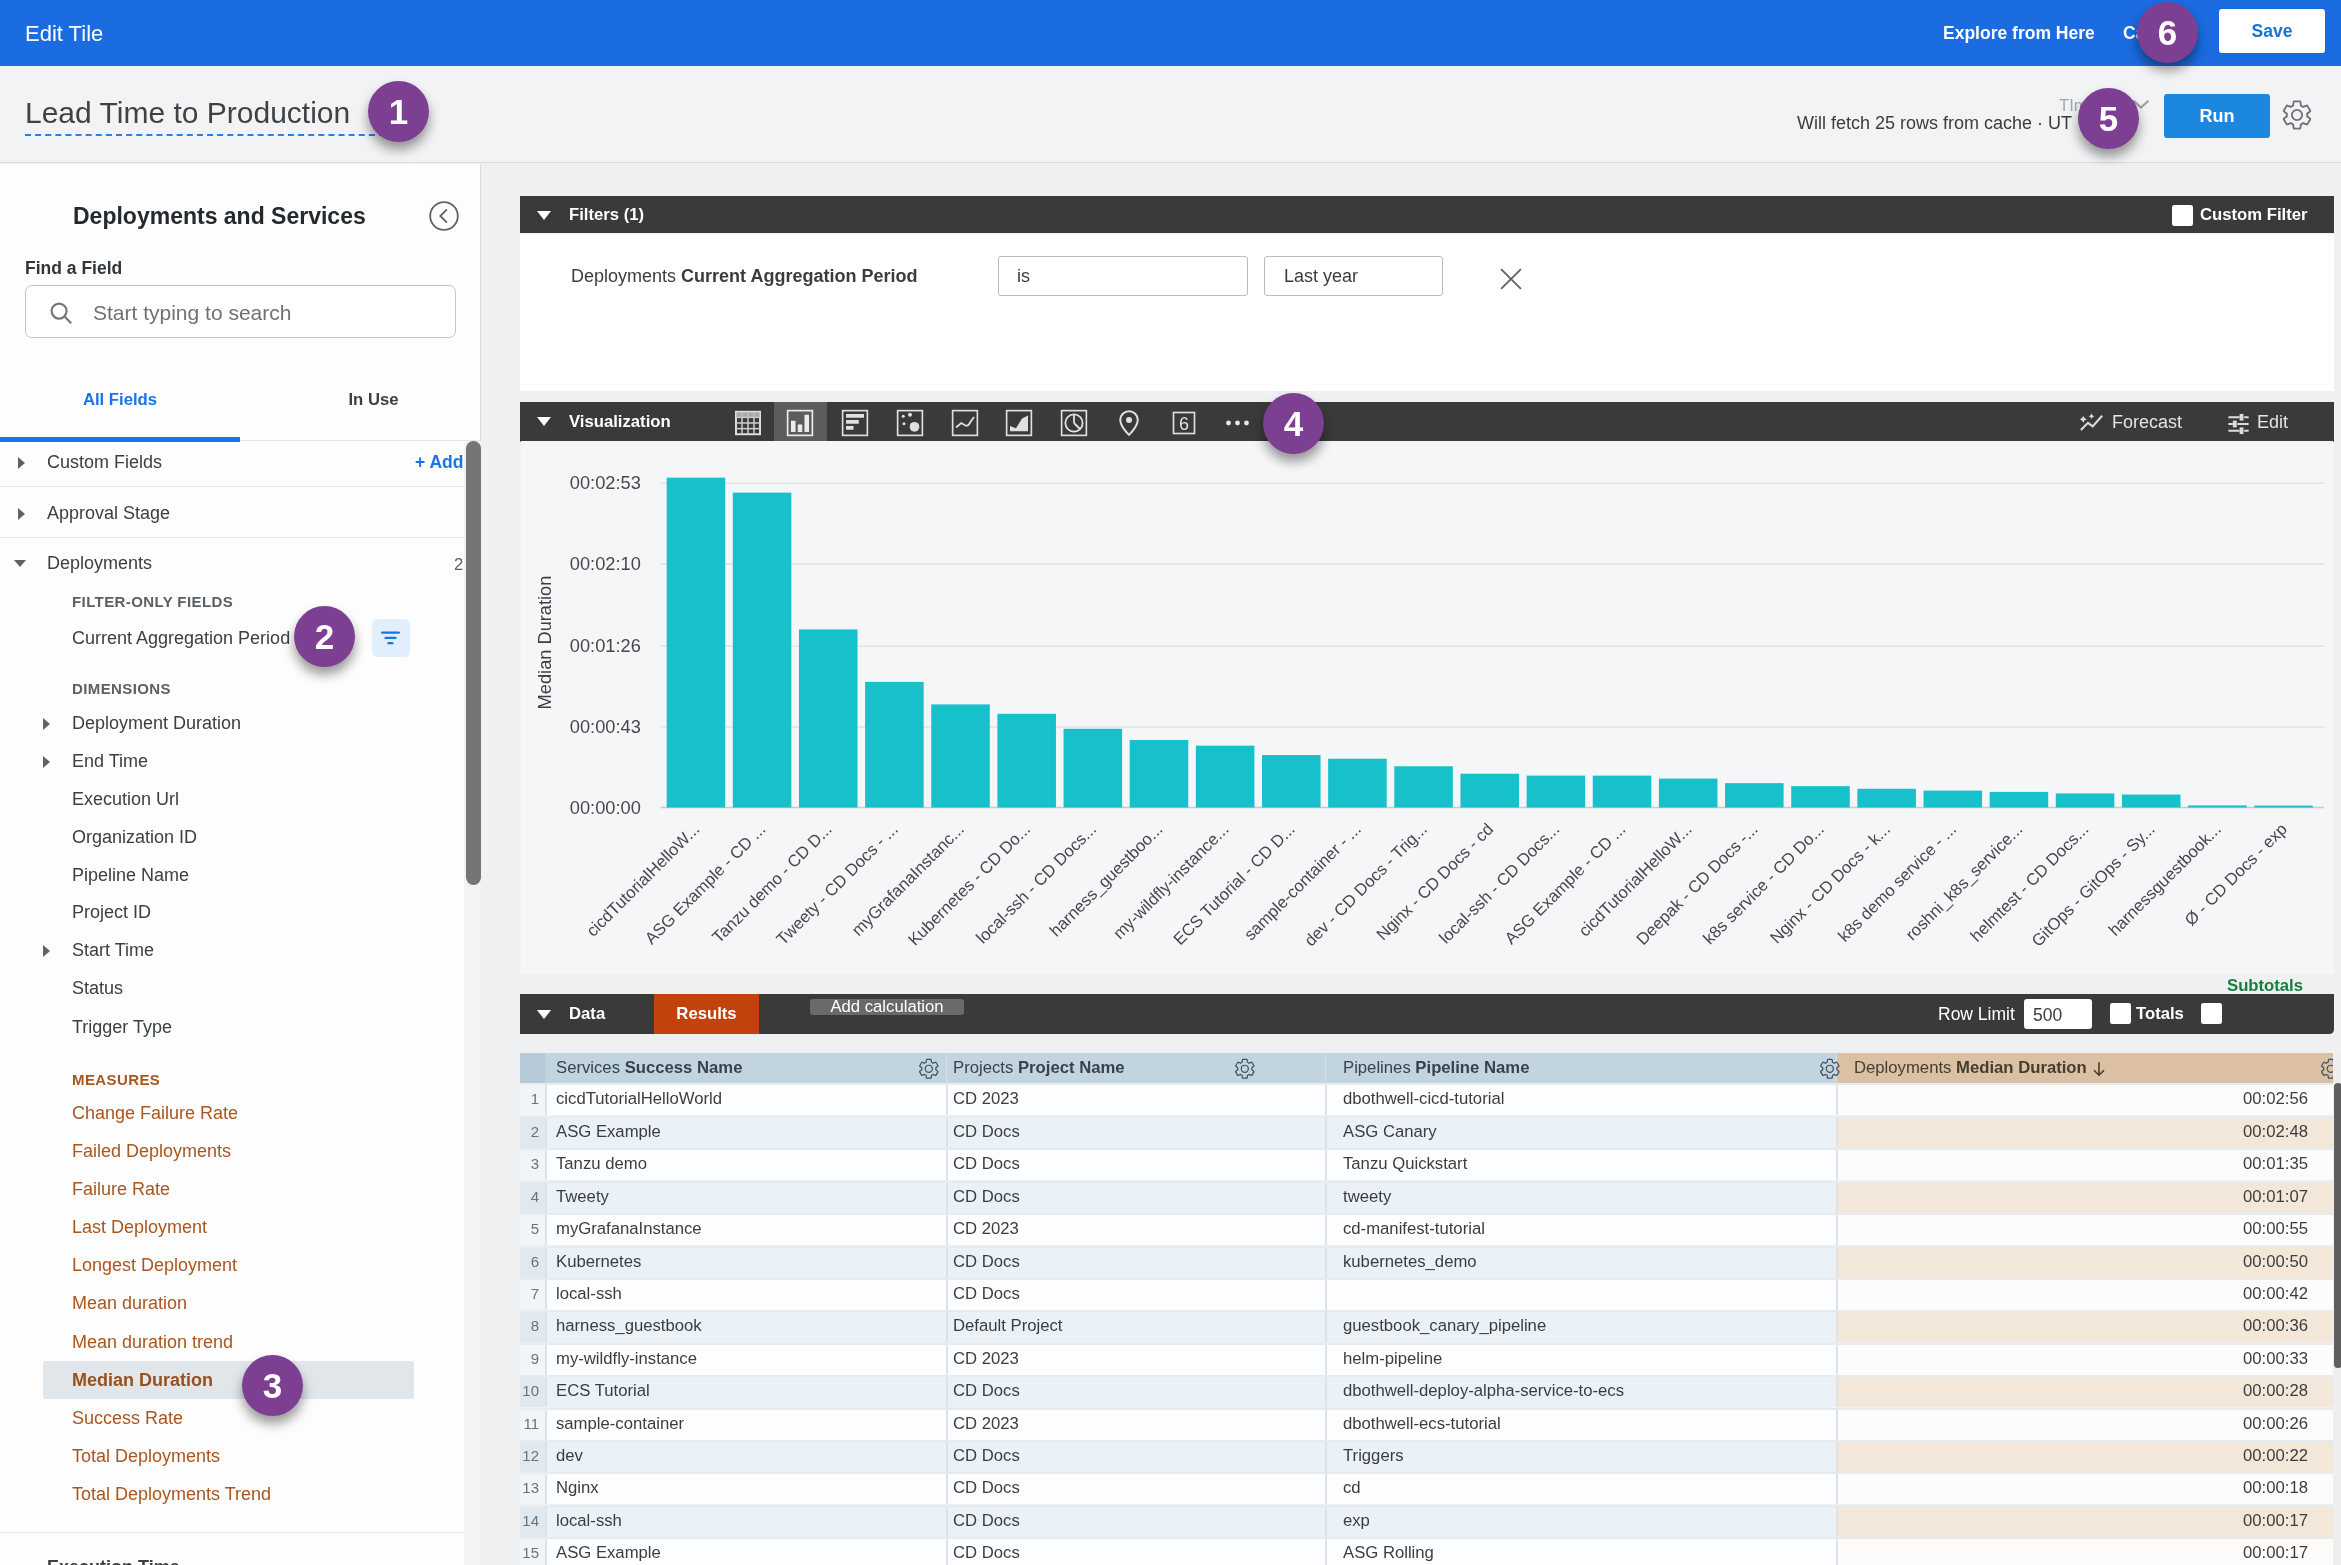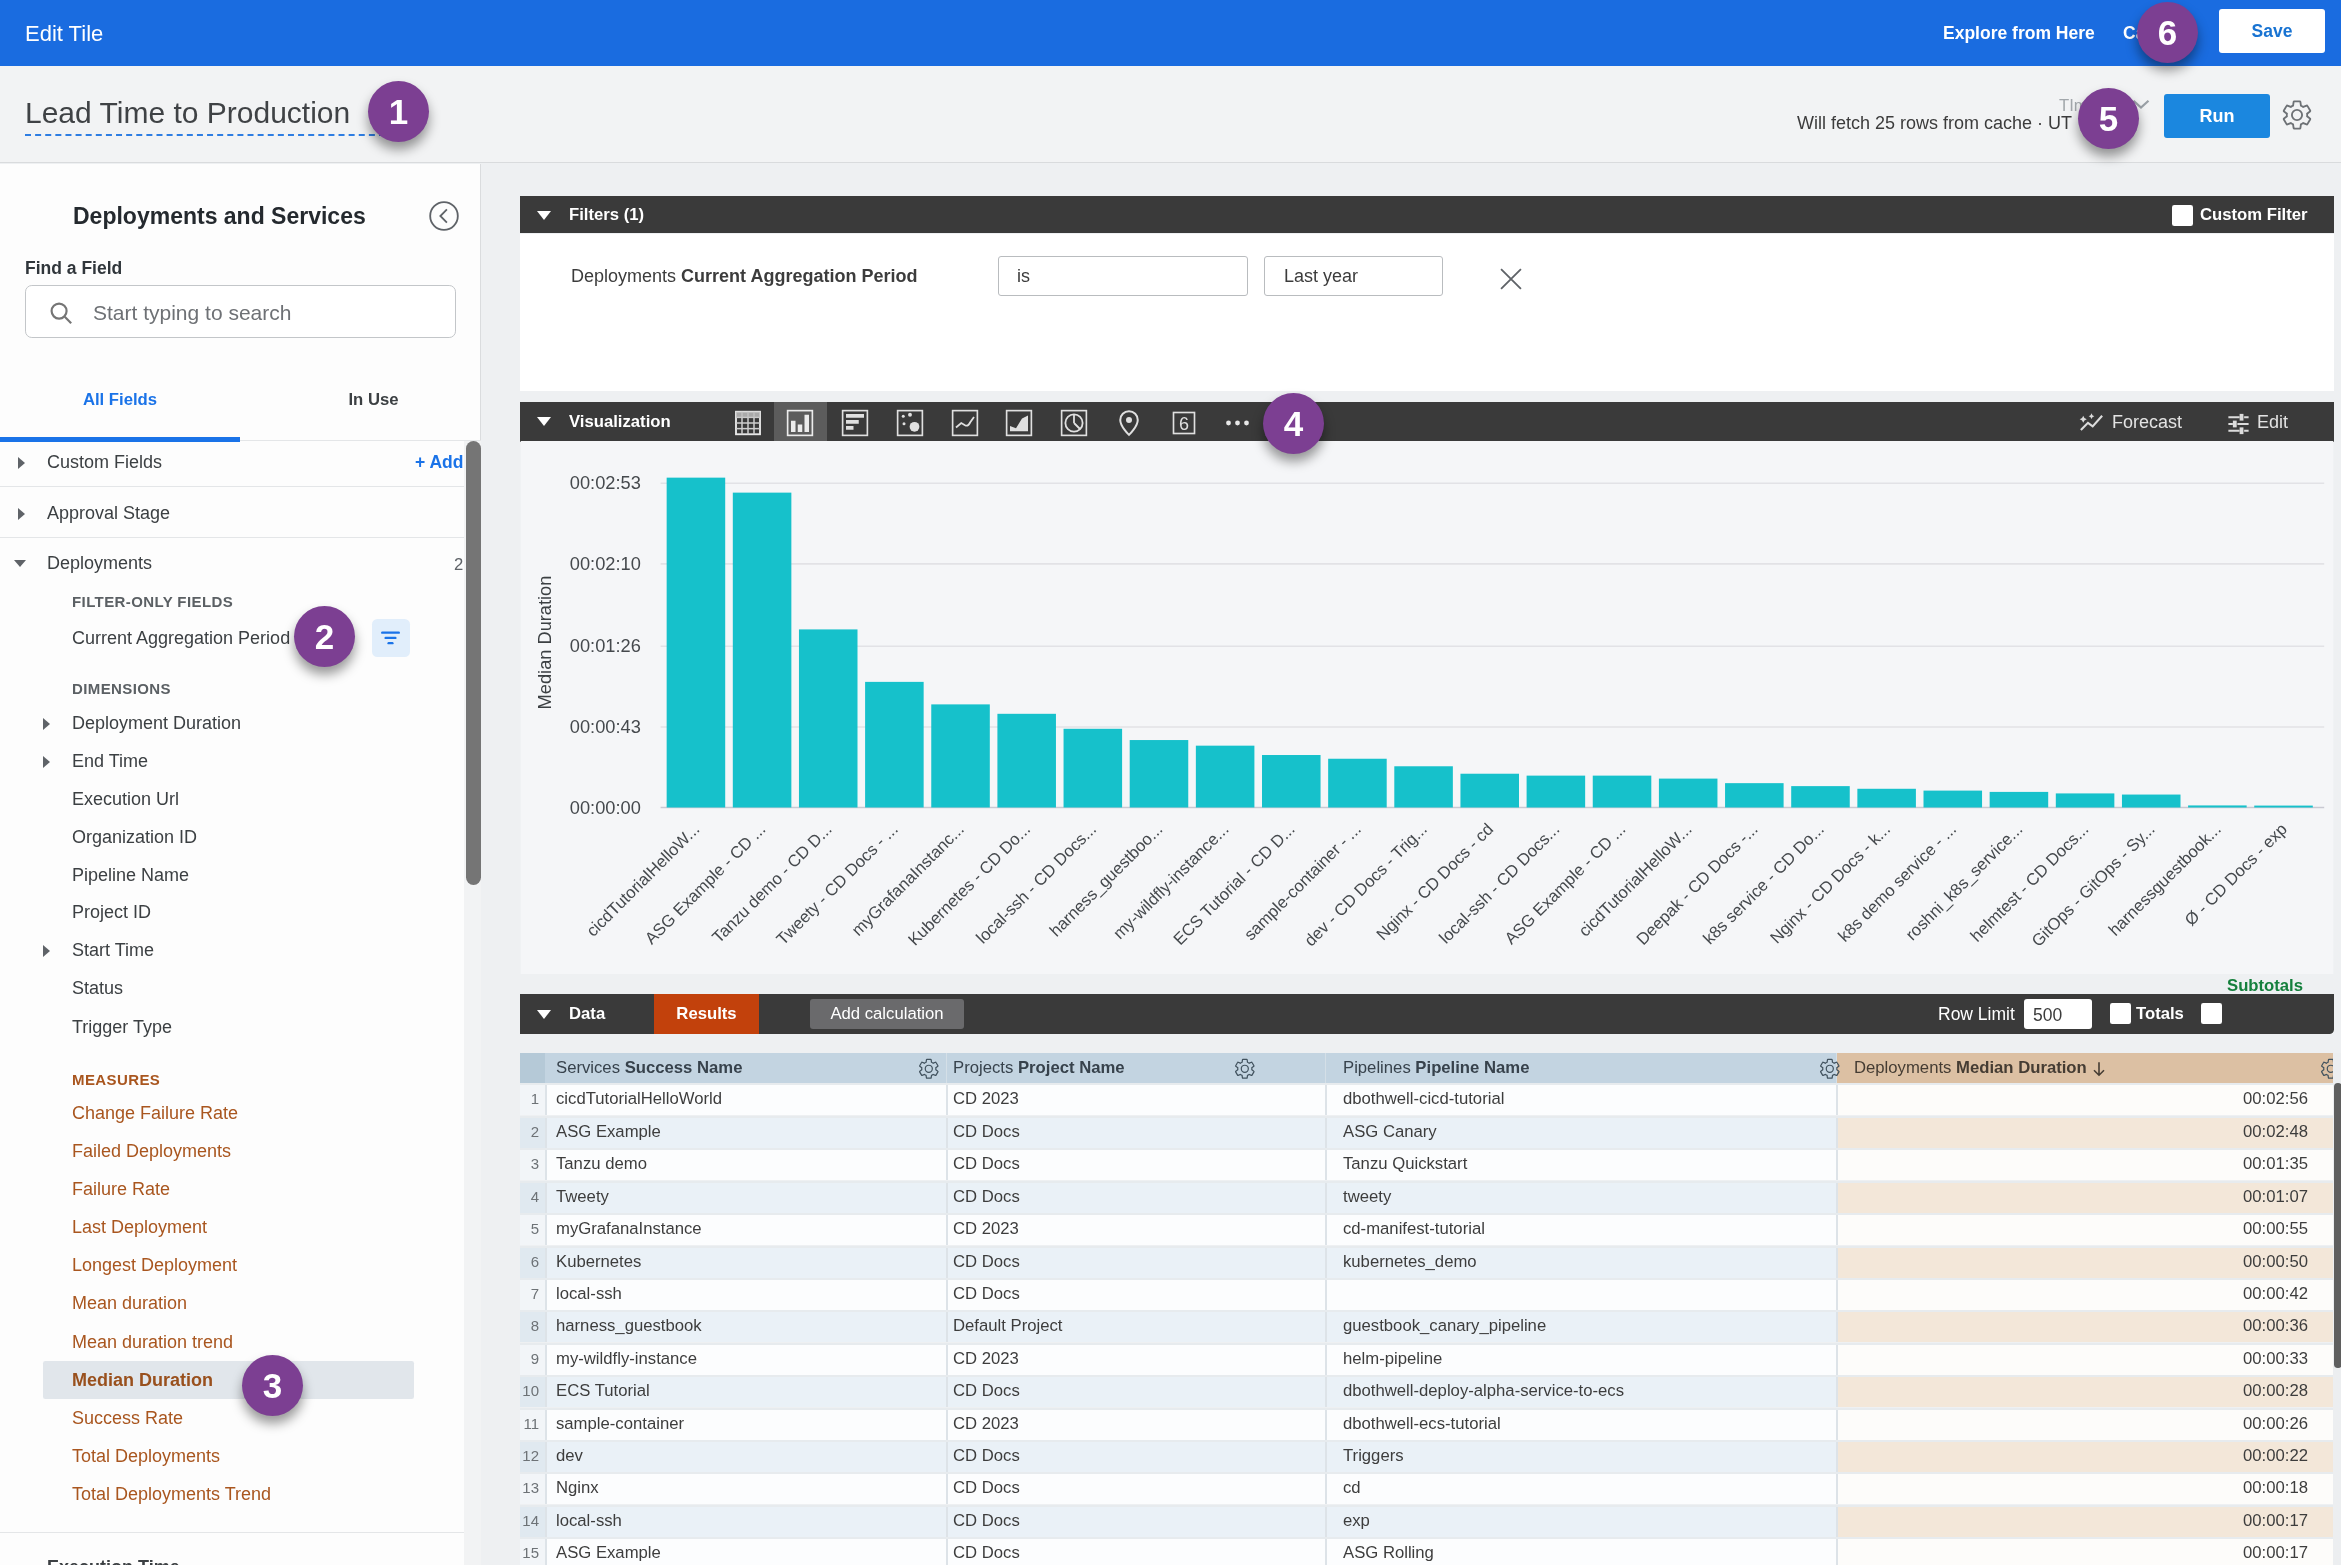--- a/index.html
+++ b/index.html
@@ -265,21 +265,21 @@
 <text x="2063.5" y="512" font-size="22" fill="#45494d" text-anchor="end" transform="rotate(-45 2063.5 512)">helmtest - CD Docs...</text>
 <text x="2150.5" y="512" font-size="22" fill="#45494d" text-anchor="end" transform="rotate(-45 2150.5 512)">GitOps - GitOps - Sy...</text>
 <text x="2237.5" y="512" font-size="22" fill="#45494d" text-anchor="end" transform="rotate(-45 2237.5 512)">harnessguestbook...</text>
 <text x="2324.5" y="512" font-size="22" fill="#45494d" text-anchor="end" transform="rotate(-45 2324.5 512)">Ø - CD Docs - exp</text>
 <text x="40" y="265" font-size="24" fill="#3c4043" text-anchor="middle" transform="rotate(-90 40 265)">Median Duration</text>
 </svg>
 <div class="darkbar" style="top:994px;height:40px;border-radius:0 0 4.6px 0;"></div>
 <div class="abs caret" style="left:537px;top:1010px;"></div>
 <div class="abs" style="left:569px;top:1004px;font-size:16.7px;font-weight:bold;color:#fff;">Data</div>
 <div class="abs" style="left:654px;top:994px;width:105px;height:40px;background:#c2410c;display:flex;align-items:center;justify-content:center;font-size:16.7px;font-weight:bold;color:#fff;">Results</div>
-<div class="abs" style="left:810px;top:999px;width:154px;height:30px;background:#6a6a6c;border-radius:3px;display:flex;align-items:center;justify-content:center;font-size:16.7px;font-weight:500;color:#fff;">Add calculation</div>
+<div class="abs" style="left:810px;top:999px;width:154px;height:16px;background:#6a6a6c;border-radius:3px;display:flex;align-items:center;justify-content:center;font-size:16.7px;font-weight:500;color:#fff;">Add calculation</div>
 <div class="abs" style="left:1938px;top:1004px;font-size:17.5px;color:#fff;">Row Limit</div>
 <div class="abs" style="left:2024px;top:999px;width:68px;height:30px;background:#fff;border-radius:3px;"></div>
 <div class="abs" style="left:2033px;top:1005px;font-size:17.5px;color:#3c3c3c;">500</div>
 <div class="cb" style="left:2110px;top:1003px;"></div>
 <div class="abs" style="left:2136px;top:1004px;font-size:16.7px;font-weight:bold;color:#fff;">Totals</div>
 <div class="cb" style="left:2201px;top:1003px;"></div>
 <div class="abs" style="left:2227px;top:976px;font-size:16.7px;font-weight:bold;color:#15803d;text-align:right;">Subtotals</div>
 
 <div class="abs" style="left:520px;top:1053px;width:1814px;height:30px;">
 <div class="abs" style="left:0;top:0;width:25px;height:30px;background:#b5c9d7;"></div>

